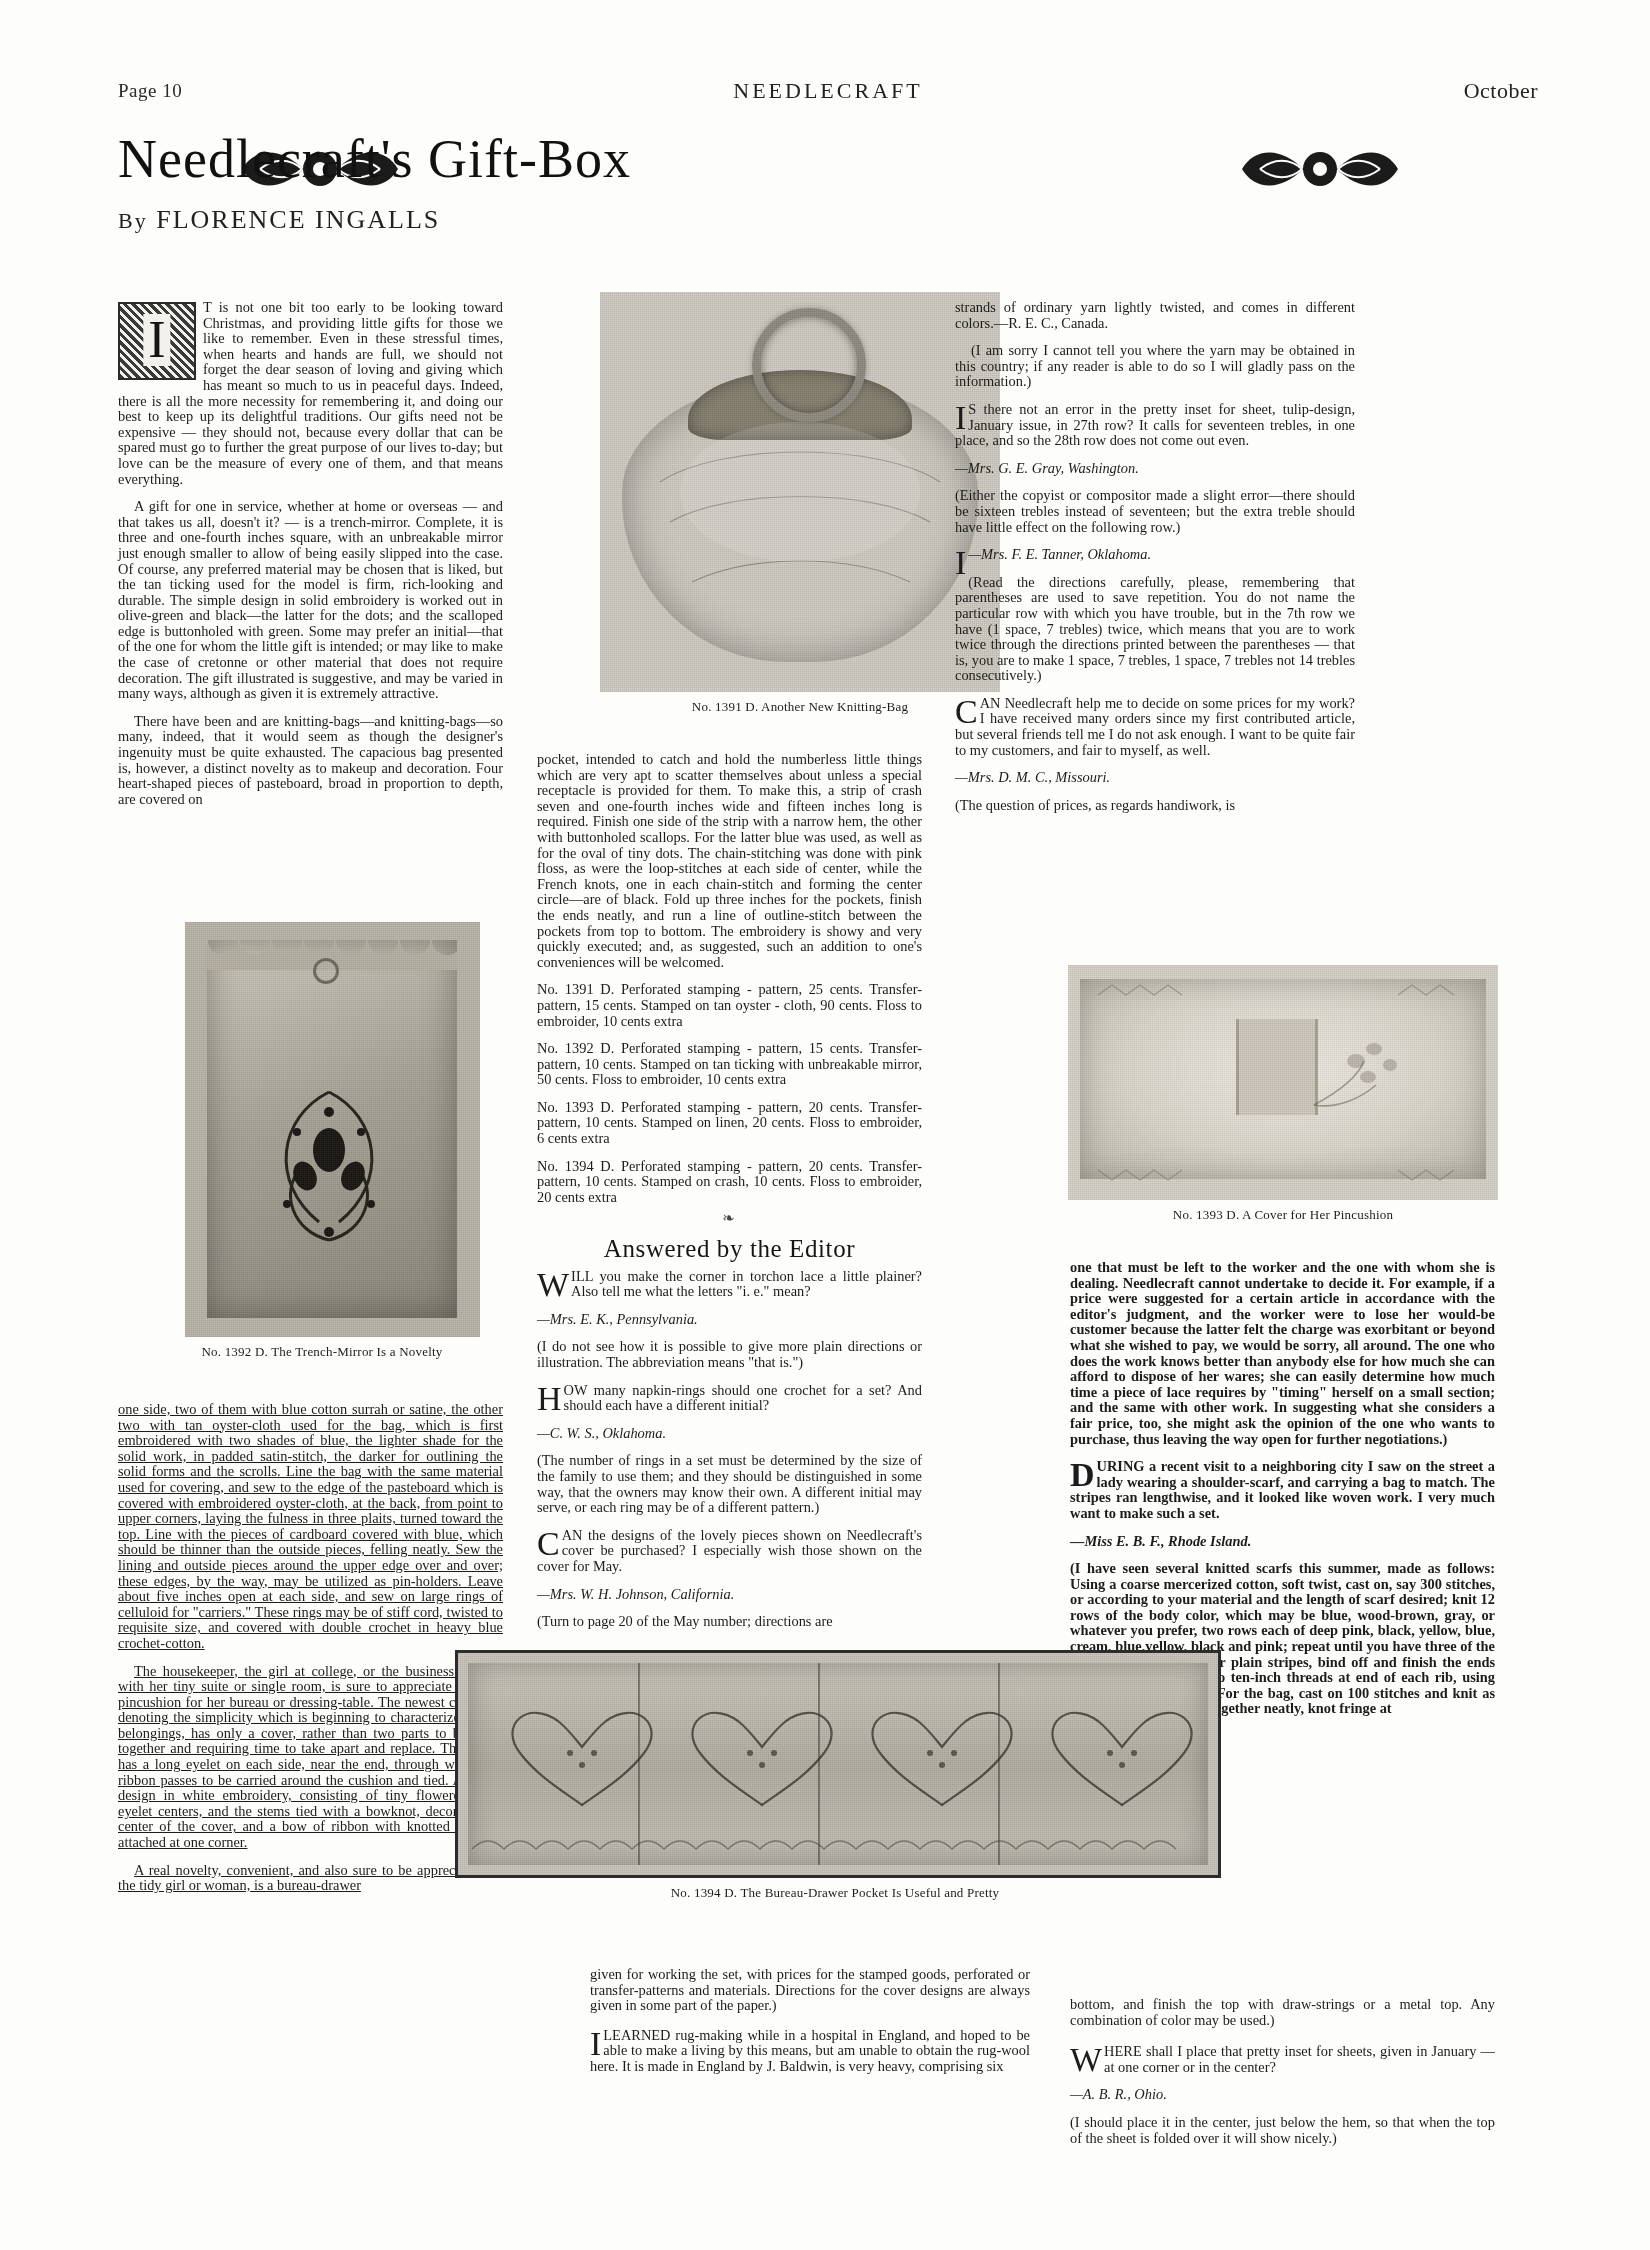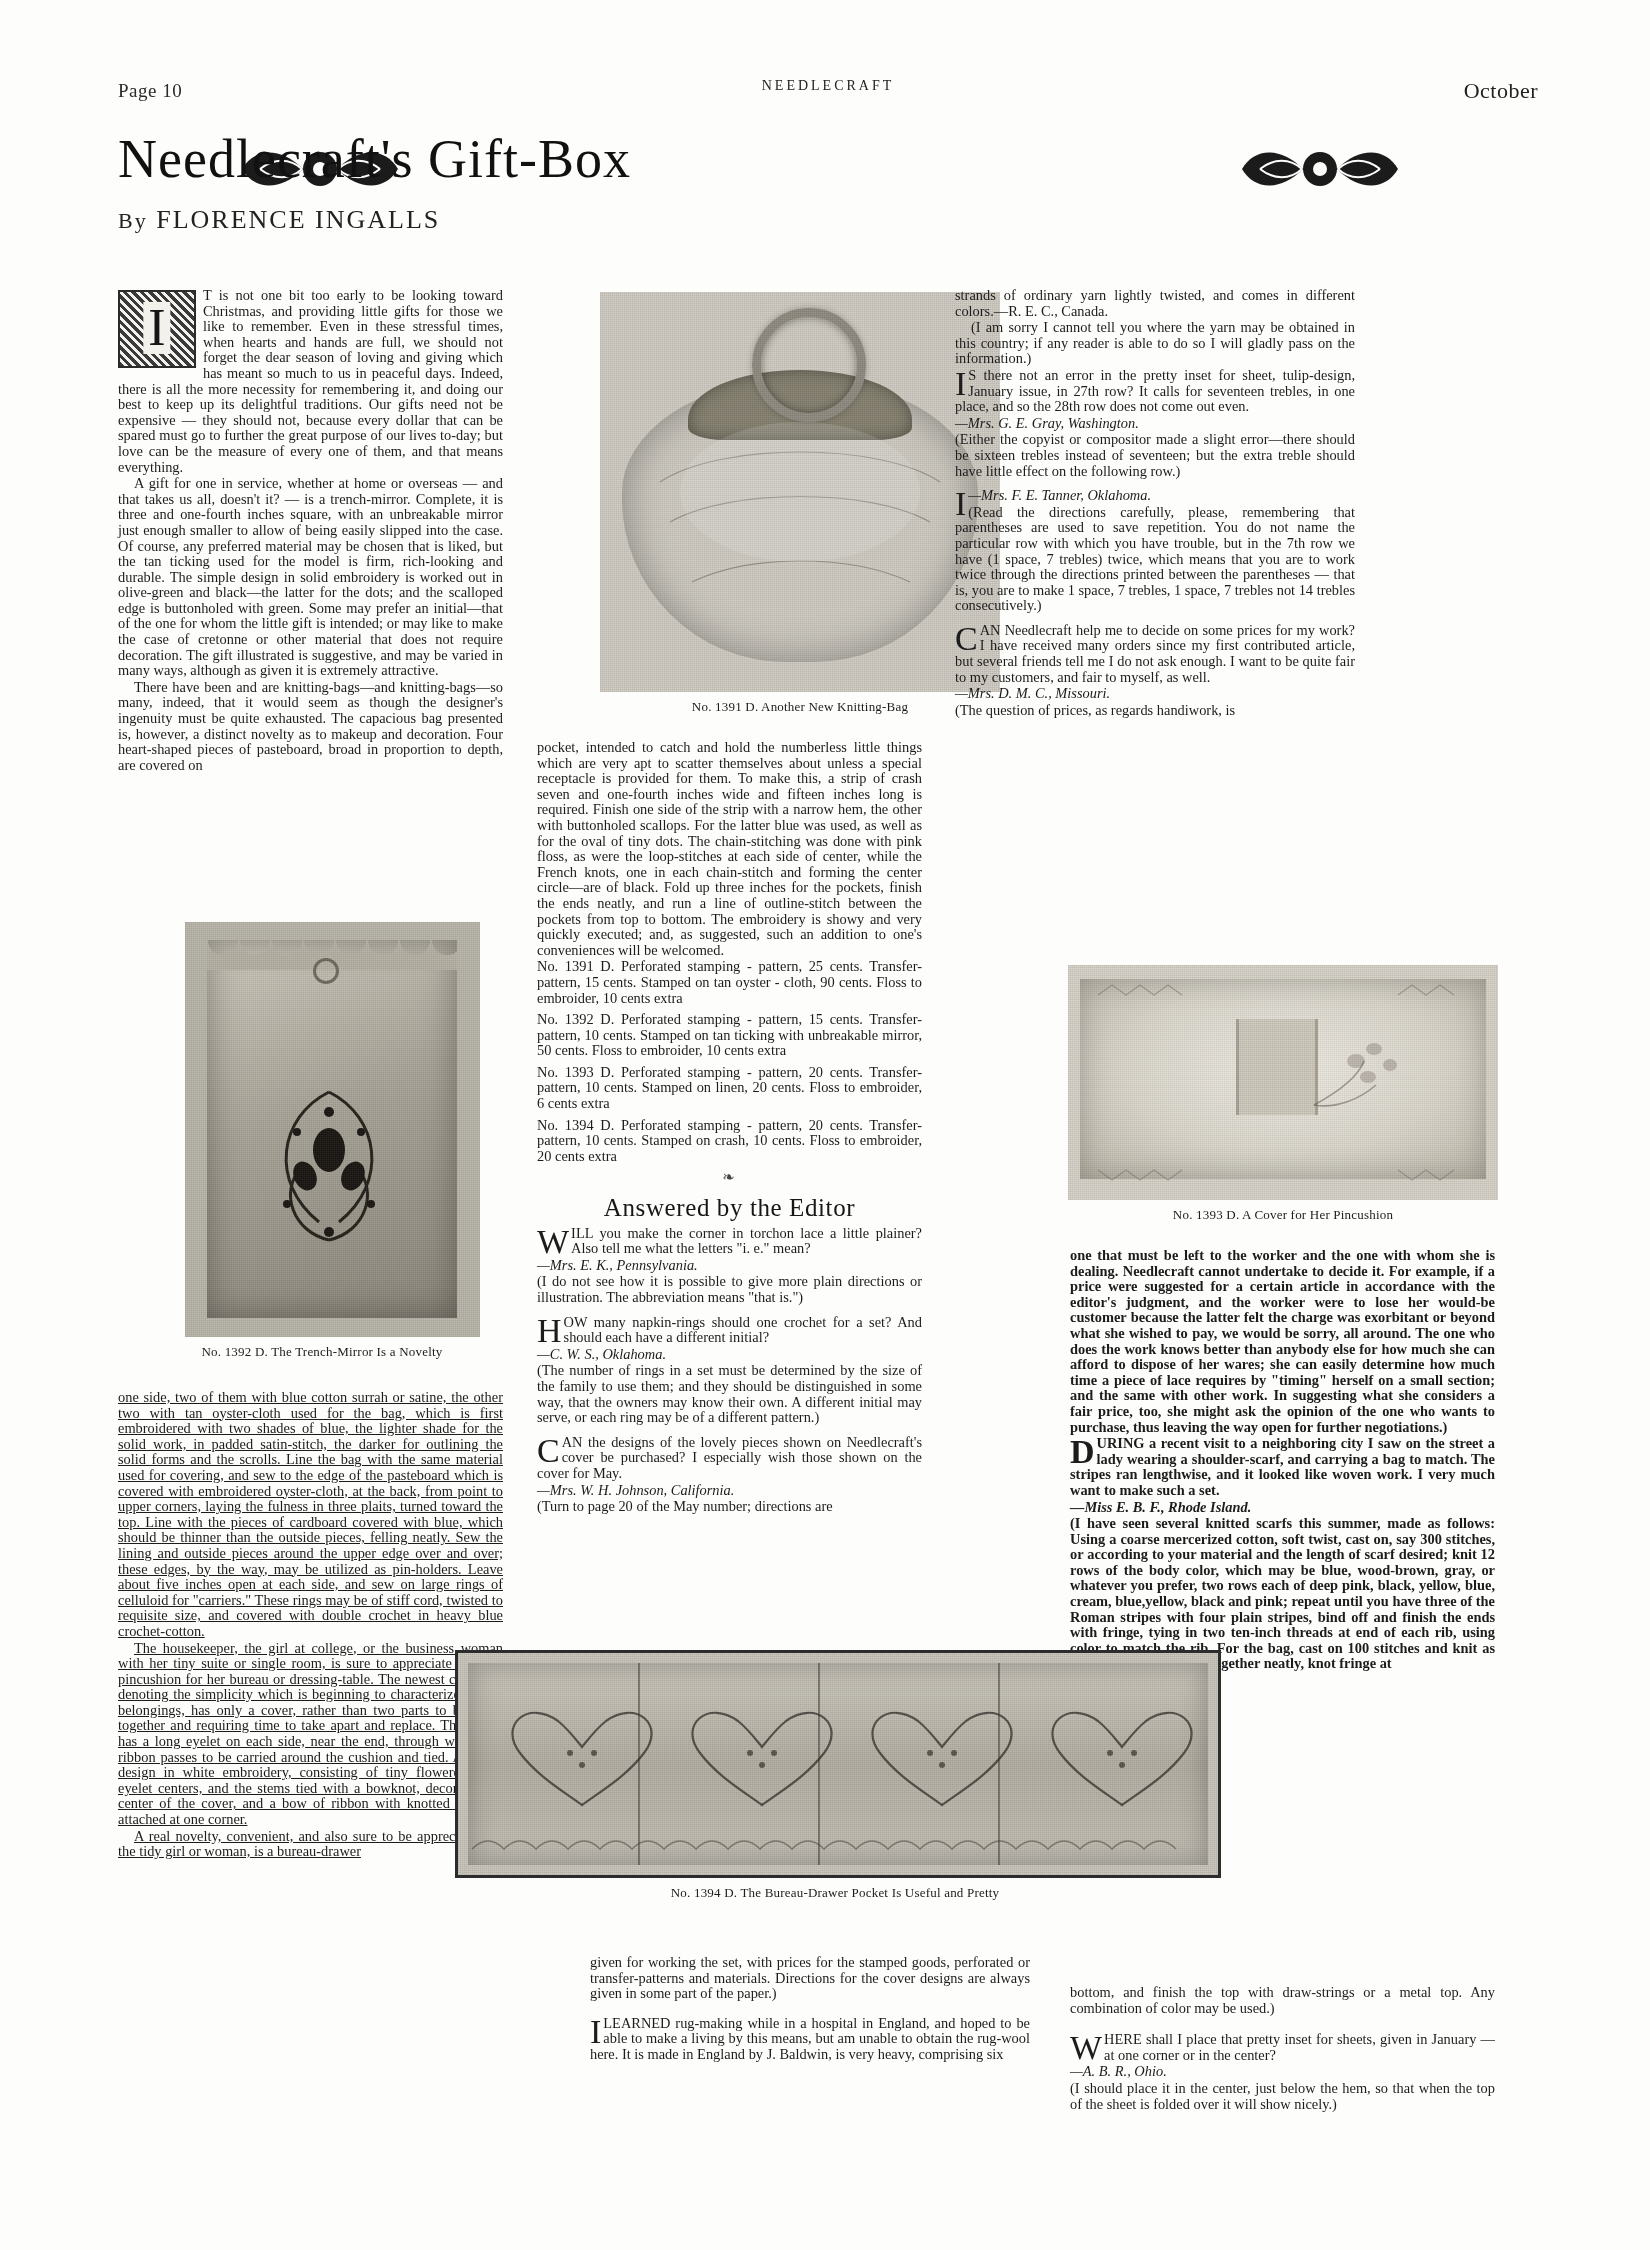--- a/index.html
+++ b/index.html
@@ -34,21 +34,21 @@
   }
   .running-head .folio-left {
     position: absolute; left: 0; top: 0;
     font-size: 19px;
     color: #2a2a2a;
   }
   .running-head .magazine {
     position: absolute;
     left: 0; right: 0; top: -2px;
     text-align: center;
-    font-size: 14px;
+    font-size: 22px;
     letter-spacing: 3px;
     color: #222;
   }
   .running-head .folio-right {
     position: absolute; right: 0; top: -2px;
     font-size: 22px;
     color: #222;
   }
   
   .title-block {
@@ -84,21 +84,21 @@
 
   
   .col {
     position: absolute;
     font-size: 14.4px;
     line-height: 15.6px;
     text-align: justify;
     color: #1c1c1c;
   }
   .col p {
-    margin: 0 0 1px 0;
+    margin: 12px 0 1px 0;
     text-indent: 16px;
   }
   .col p.noind { text-indent: 0; }
 
   #col1 { left: 118px; top: 288px; width: 385px; }
   #col2 { left: 537px; top: 740px; width: 385px; }
   #col3 { left: 955px; top: 288px; width: 400px; }
   .col-c1-lower { left: 118px; top: 1390px; width: 385px; text-decoration: underline; }
   .col-c3-lower { left: 1070px; top: 1248px; width: 425px; font-weight: bold; }
 

